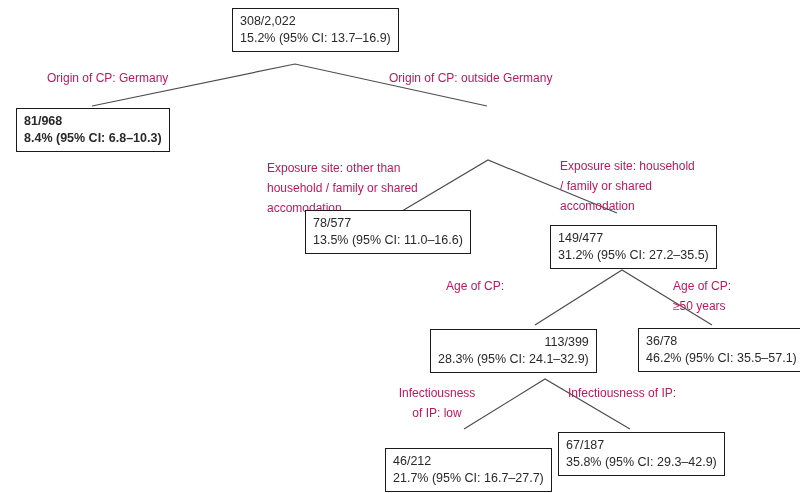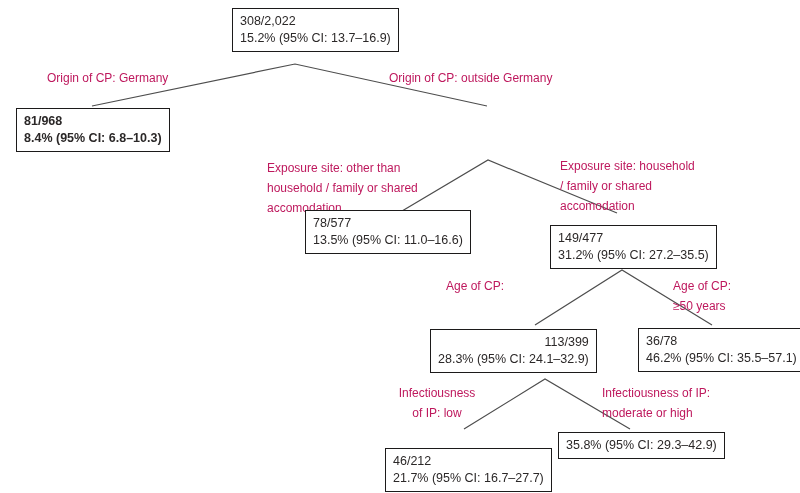--- a/index.html
+++ b/index.html
@@ -95,26 +95,26 @@
   </div>
   <div class="node" style="left:638px; top:328px;">
     <div>36/78</div>
     <div>46.2% (95% CI: 35.5–57.1)</div>
   </div>
 
   <div class="elabel align-center" style="left:387px; top:383px; width:100px;text-align:center;">
     <div>Infectiousness</div>
     <div>of IP: low</div>
   </div>
-  <div class="elabel align-right" style="left:602px; top:383px; width:130px;">
+  <div class="elabel align-right" style="left:568px; top:383px; width:130px;">
     <div>Infectiousness of IP:</div>
-    <div>moderate or high</div>
   </div>
 
   <div class="node" style="left:385px; top:448px;">
     <div>46/212</div>
     <div>21.7% (95% CI: 16.7–27.7)</div>
   </div>
   <div class="node" style="left:558px; top:432px;">
+    <div>67/187</div>
     <div>35.8% (95% CI: 29.3–42.9)</div>
   </div>
 
 </div>
 
 </body></html>

